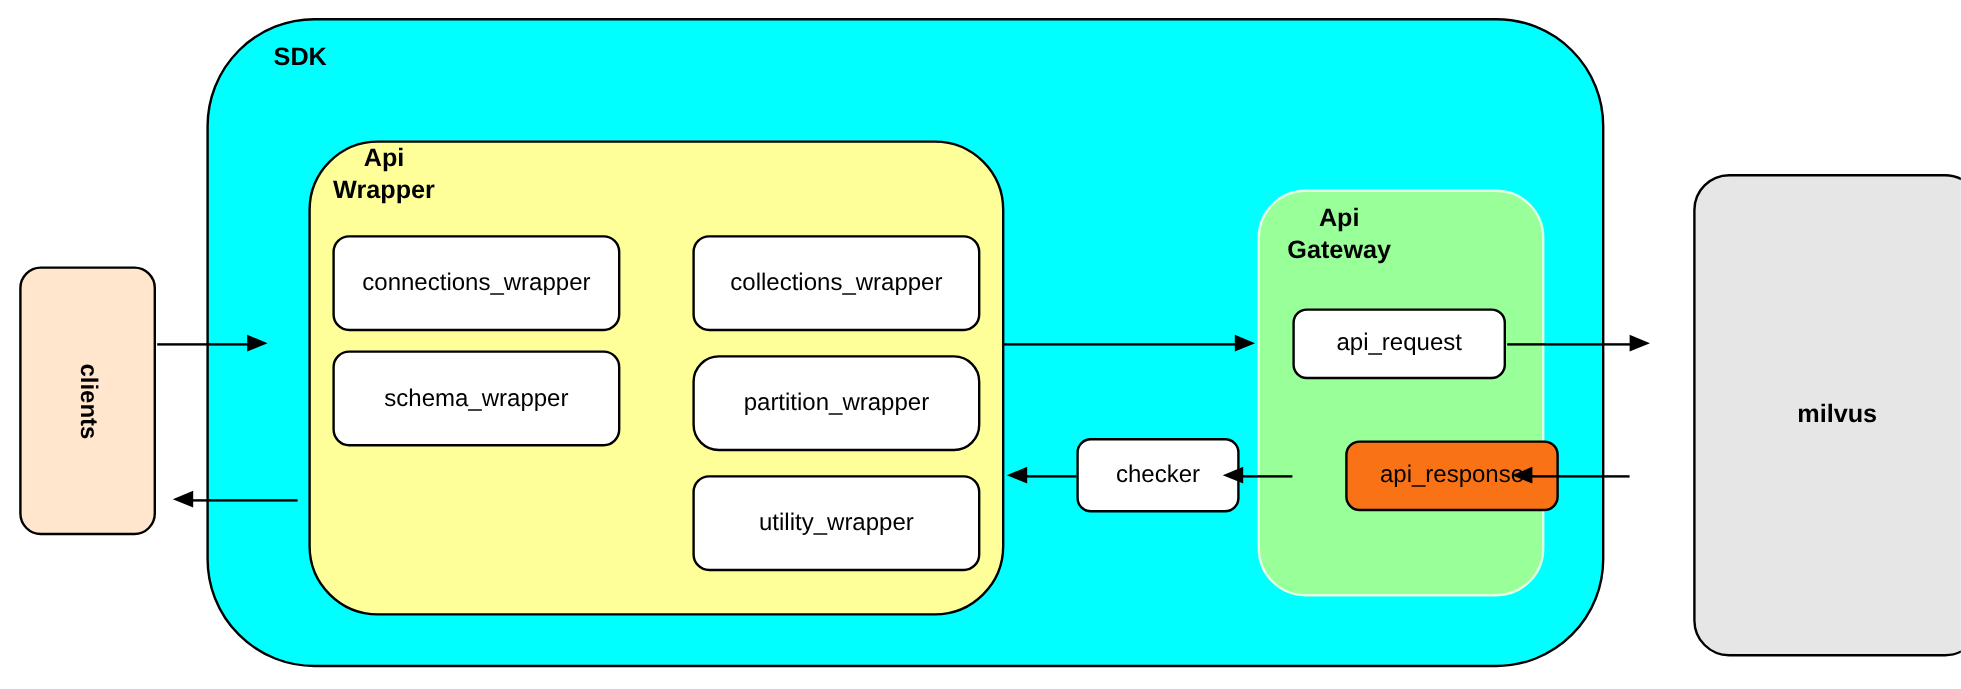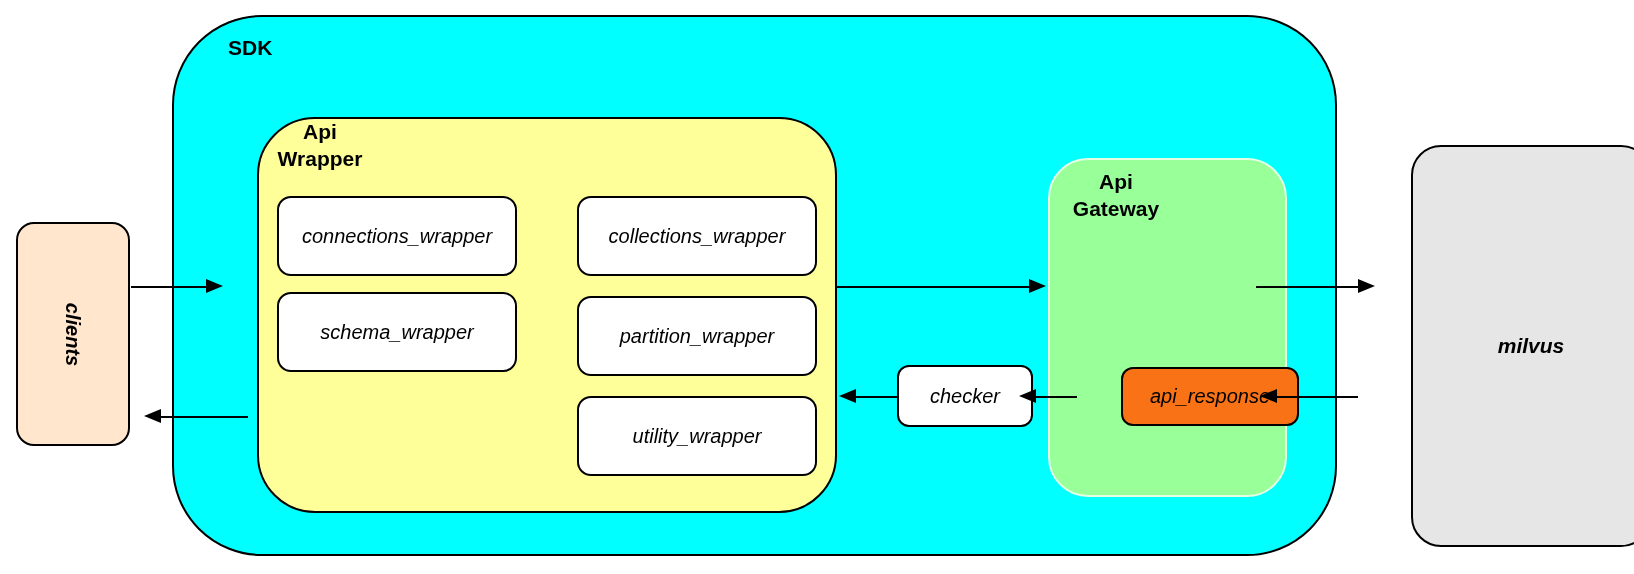--- a/index.html
+++ b/index.html
@@ -19,21 +19,20 @@
     border: 2px solid #000000;
   }
   .node-label {
     display: flex;
     align-items: center;
     justify-content: center;
     width: 100%;
     height: 100%;
     font-size: 20px;
     text-align: left;
-    font-style: italic;
   }
   .title {
     position: absolute;
     font-weight: bold;
     font-size: 21px;
     line-height: 27px;
     white-space: pre-line;
   }
   
   #sdk        { left: 172px; top: 15px;  width: 1165px; height: 541px; background: #00ffff; border-radius: 90px; }
@@ -46,21 +45,21 @@
   #clients    { left: 16px;  top: 222px; width: 114px; height: 224px; background: #ffe6cc; border-radius: 18px; }
   #clients .node-label span { transform: rotate(90deg); font-weight: bold; }
   #milvus     { left: 1411px; top: 145px; width: 240px; height: 402px; background: #e6e6e6; border-radius: 30px; }
   #milvus .node-label { font-weight: bold; font-size: 21px; }
   .module {
     width: 240px; height: 80px; background: #ffffff; border-radius: 14px;
   }
   #mod-connections { left: 277px; top: 196px; }
   #mod-collections { left: 577px; top: 196px; }
   #mod-schema      { left: 277px; top: 292px; }
-  #mod-partition   { left: 577px; top: 296px; }
+  #mod-partition   { left: 577px; top: 296px; border-radius: 22px; }
   #mod-index       { left: 277px; top: 396px; }
   #mod-utility     { left: 577px; top: 396px; }
   #api-request  { left: 1077px; top: 257px; width: 178px; height: 59px; background: #ffffff; border-radius: 12px; }
   #api-response { left: 1077px; top: 367px; width: 178px; height: 59px; background: #f97316; border-radius: 12px; margin-left: 44px; }
   #checker      { left: 897px;  top: 365px; width: 136px; height: 62px; background: #ffffff; border-radius: 12px; }
   
   .arrow { position: absolute; }
   .arrow .shaft { position: absolute; height: 2px; background: #000000; top: 0; }
   .arrow .head  { position: absolute; width: 0; height: 0; top: -7px; }
   .arrow .head.right { border-top: 7px solid transparent; border-bottom: 7px solid transparent; border-left: 17px solid #000000; }
@@ -91,20 +90,23 @@
     <div class="node-label">partition_wrapper</div>
   </div>
   <div class="box module" id="mod-utility">
     <div class="node-label">utility_wrapper</div>
   </div>
 
   <div class="box" id="gateway"></div>
   <div class="title" id="gateway-label">Api
 Gateway</div>
 
+  <div class="box" id="api-request">
+    <div class="node-label">api_request</div>
+  </div>
   <div class="box" id="api-response">
     <div class="node-label">api_response</div>
   </div>
 
   <div class="box" id="checker">
     <div class="node-label">checker</div>
   </div>
 
   <div class="box" id="clients">
     <div class="node-label">

